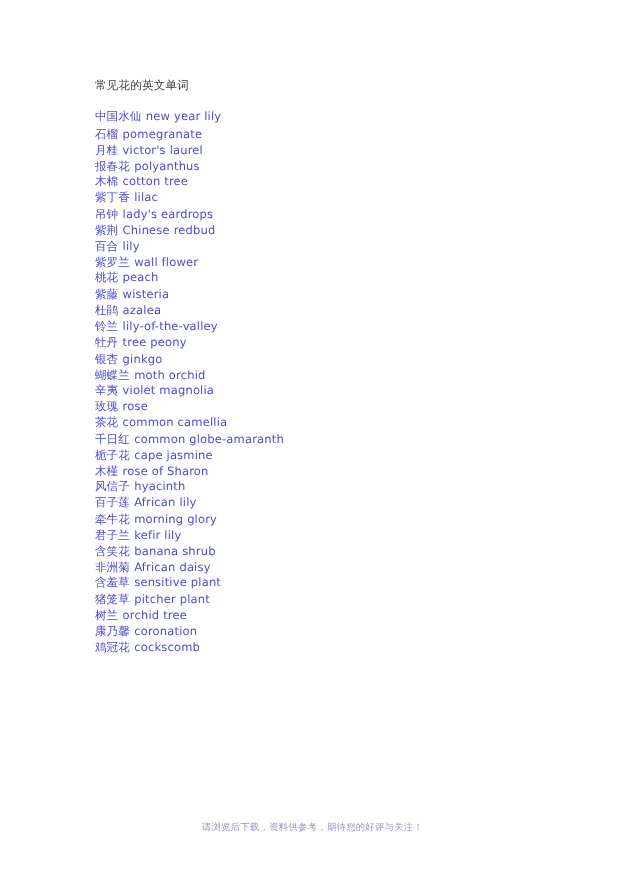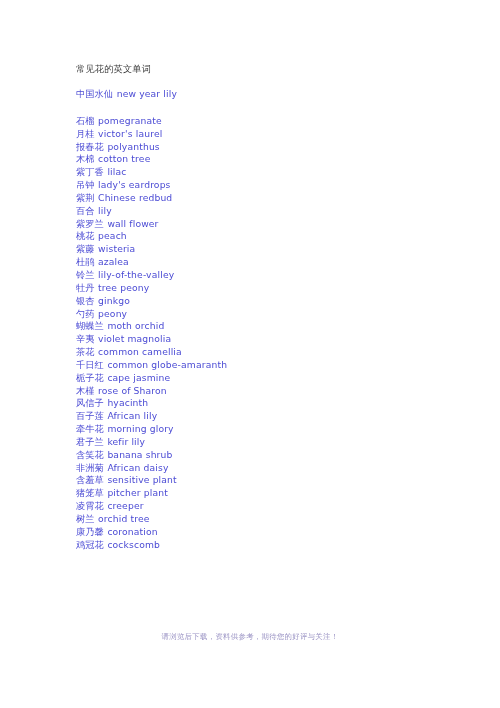--- a/index.html
+++ b/index.html
@@ -43,26 +43,26 @@
     white-space: nowrap;
     margin: 0;
   }
   .entry .cn {
     letter-spacing: 0.1px;
   }
   .entry .en {
     margin-left: 3.5px;
   }
   .entry.lead {
-    margin-bottom: 14px;
+    margin-bottom: 1px;
   }
   .footer {
     position: absolute;
     left: 0;
-    top: 632px;
+    top: 658px;
     width: 500px;
     text-align: center;
     font-size: 7.4px;
     line-height: 10px;
     color: #9a93c4;
     letter-spacing: 0.3px;
     white-space: nowrap;
     font-family: Liberation Mono, monospace;
   }
 </style>
@@ -88,36 +88,35 @@
         <p class="entry"><span class="cn">吊钟</span><span class="en">lady's eardrops</span></p>
         <p class="entry"><span class="cn">紫荆</span><span class="en">Chinese redbud</span></p>
         <p class="entry"><span class="cn">百合</span><span class="en">lily</span></p>
         <p class="entry"><span class="cn">紫罗兰</span><span class="en">wall flower</span></p>
         <p class="entry"><span class="cn">桃花</span><span class="en">peach</span></p>
         <p class="entry"><span class="cn">紫藤</span><span class="en">wisteria</span></p>
         <p class="entry"><span class="cn">杜鹃</span><span class="en">azalea</span></p>
         <p class="entry"><span class="cn">铃兰</span><span class="en">lily-of-the-valley</span></p>
         <p class="entry"><span class="cn">牡丹</span><span class="en">tree peony</span></p>
         <p class="entry"><span class="cn">银杏</span><span class="en">ginkgo</span></p>
-        <p class="entry"><span class="cn">勺药</span><span class="en">peony</span></p>
         <p class="entry"><span class="cn">蝴蝶兰</span><span class="en">moth orchid</span></p>
         <p class="entry"><span class="cn">辛夷</span><span class="en">violet magnolia</span></p>
+        <p class="entry"><span class="cn">玫瑰</span><span class="en">rose</span></p>
         <p class="entry"><span class="cn">茶花</span><span class="en">common camellia</span></p>
         <p class="entry"><span class="cn">千日红</span><span class="en">common globe-amaranth</span></p>
         <p class="entry"><span class="cn">栀子花</span><span class="en">cape jasmine</span></p>
         <p class="entry"><span class="cn">木槿</span><span class="en">rose of Sharon</span></p>
         <p class="entry"><span class="cn">风信子</span><span class="en">hyacinth</span></p>
         <p class="entry"><span class="cn">百子莲</span><span class="en">African lily</span></p>
         <p class="entry"><span class="cn">牵牛花</span><span class="en">morning glory</span></p>
         <p class="entry"><span class="cn">君子兰</span><span class="en">kefir lily</span></p>
         <p class="entry"><span class="cn">含笑花</span><span class="en">banana shrub</span></p>
         <p class="entry"><span class="cn">非洲菊</span><span class="en">African daisy</span></p>
         <p class="entry"><span class="cn">含羞草</span><span class="en">sensitive plant</span></p>
         <p class="entry"><span class="cn">猪笼草</span><span class="en">pitcher plant</span></p>
-        <p class="entry"><span class="cn">凌霄花</span><span class="en">creeper</span></p>
         <p class="entry"><span class="cn">树兰</span><span class="en">orchid tree</span></p>
         <p class="entry"><span class="cn">康乃馨</span><span class="en">coronation</span></p>
         <p class="entry"><span class="cn">鸡冠花</span><span class="en">cockscomb</span></p>
       </div>
 
   </div>
 
   <div class="footer">请浏览后下载，资料供参考，期待您的好评与关注！</div>
 
 </div>

